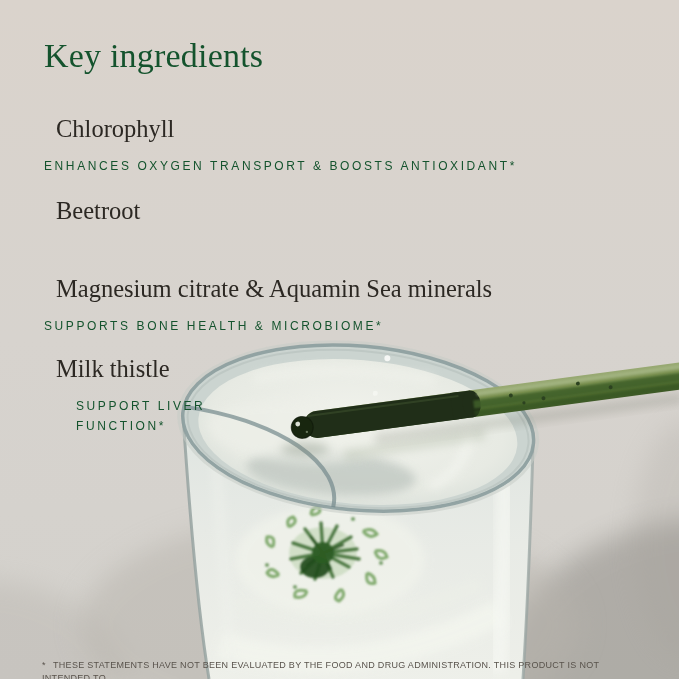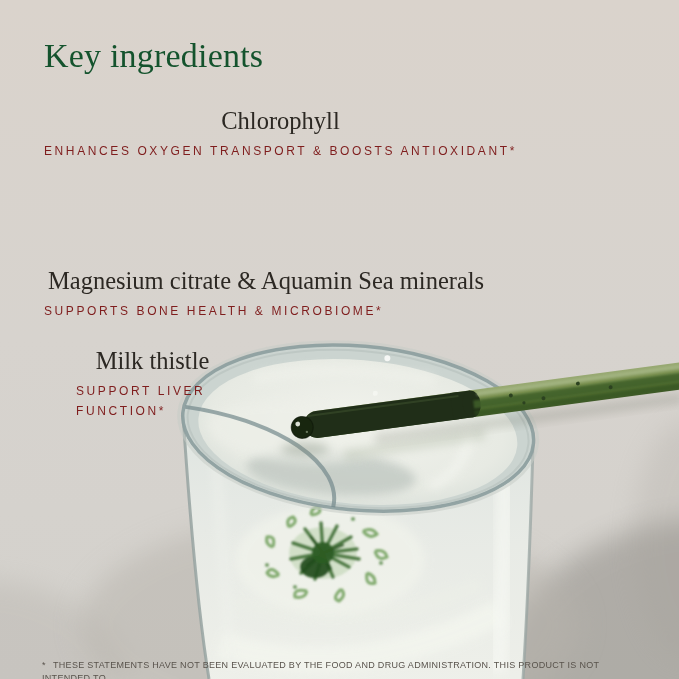--- a/index.html
+++ b/index.html
@@ -8,26 +8,26 @@
     background:#d8d2cb;font-family:"Liberation Sans",sans-serif;
   }
   svg.photo{position:absolute;left:0;top:0;}
   .title{
     position:absolute;left:44px;top:36px;margin:0;
     font-family:"Liberation Serif",serif;font-weight:400;
     font-size:34px;line-height:1.2;color:#14532d;letter-spacing:.2px;
   }
   .ing{position:absolute;left:44px;}
   .ing h2{
-    margin:4px;font-family:"Liberation Serif",serif;font-weight:400;
-    font-size:24.5px;line-height:30px;color:#2c2823;text-align:center;
+    margin:12px;font-family:"Liberation Serif",serif;font-weight:400;
+    font-size:24.5px;line-height:30px;color:#2c2823;
   }
   .benefit{
     margin-top:5px;font-size:12px;line-height:20px;font-weight:500;
-    letter-spacing:2.6px;color:#7f1d1d;
+    letter-spacing:2.6px;color:#14532d;
   }
   .narrow .benefit{width:185px;margin-left:32px;}
   .disclaimer{
     position:absolute;left:42px;top:623px;width:606px;
     font-size:9px;line-height:12.5px;letter-spacing:.3px;color:#59534c;margin-top:36px;
   }
   .ast{display:inline-block;width:11px;}
   .dline2{padding-left:11px;}
 </style>
 </head>
@@ -183,20 +183,21 @@
   </svg>
 
   <h1 class="title">Key ingredients</h1>
 
   <section class="ing" style="top:102px">
     <h2>Chlorophyll</h2>
     <div class="benefit">ENHANCES OXYGEN TRANSPORT &amp; BOOSTS ANTIOXIDANT*</div>
   </section>
 
   <section class="ing" style="top:184px">
+    <h2>Beetroot</h2>
   </section>
 
   <section class="ing" style="top:262px">
     <h2>Magnesium citrate &amp; Aquamin Sea minerals</h2>
     <div class="benefit">SUPPORTS BONE HEALTH &amp; MICROBIOME*</div>
   </section>
 
   <section class="ing narrow" style="top:342px">
     <h2>Milk thistle</h2>
     <div class="benefit">SUPPORT LIVER FUNCTION*</div>

